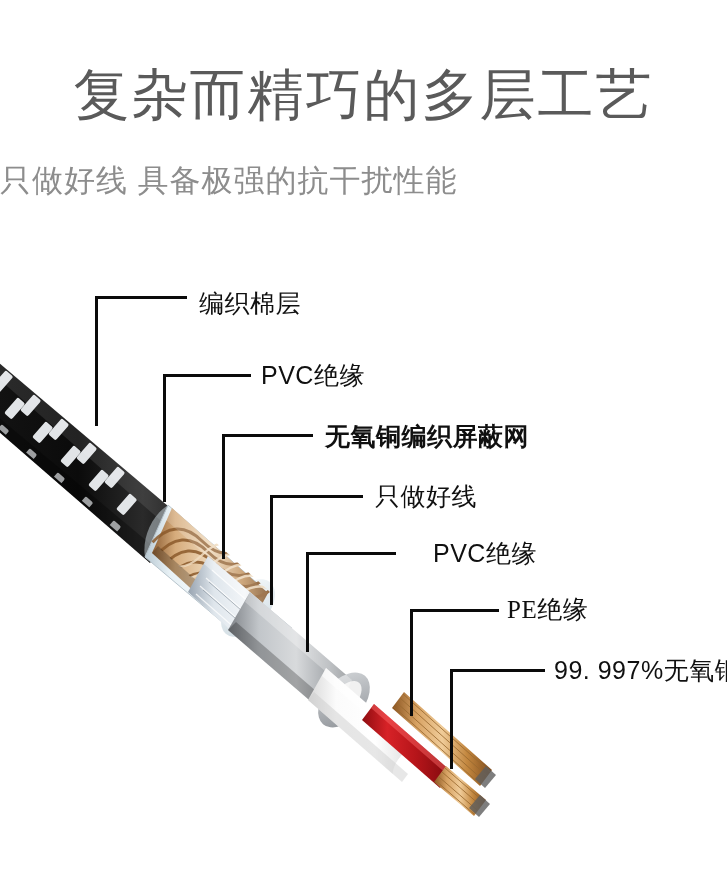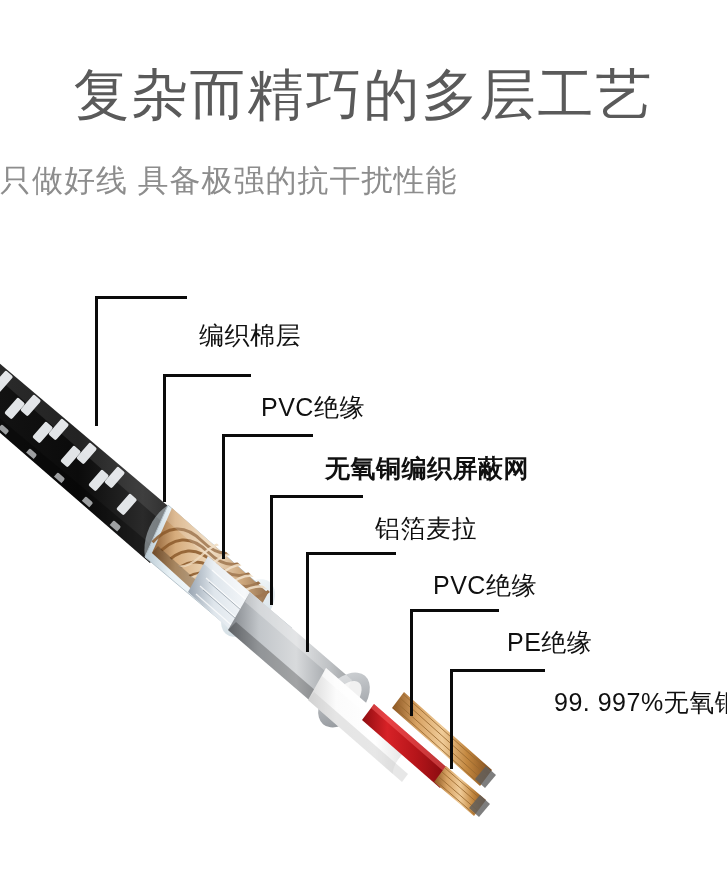--- a/index.html
+++ b/index.html
@@ -55,21 +55,20 @@
   }
 
   
   .callout-label {
     position: absolute;
     color: #101010;
     font-size: 25px;
     line-height: 30px;
     white-space: nowrap;
     letter-spacing: 0.5px;
-    margin-top: 32px;
   }
   .callout-label.mono-num {
     letter-spacing: 0.5px;
   }
   .leader {
     position: absolute;
     background: #0a0a0a;
   }
   .leader.h { height: 3px; }
   .leader.v { width: 3px; }
@@ -311,27 +310,27 @@
   <div class="leader h" style="left:163px; top:374px; width:88px;"></div>
   <div class="leader v" style="left:163px; top:374px; height:128px;"></div>
   <div class="callout-label" style="left:261px; top:360px;">PVC绝缘</div>
 
   <div class="leader h" style="left:222px; top:434px; width:91px;"></div>
   <div class="leader v" style="left:222px; top:434px; height:125px;"></div>
   <div class="callout-label" style="left:325px; top:421px;font-weight:bold;">无氧铜编织屏蔽网</div>
 
   <div class="leader h" style="left:270px; top:495px; width:93px;"></div>
   <div class="leader v" style="left:270px; top:495px; height:110px;"></div>
-  <div class="callout-label" style="left:375px; top:481px;">铝箔麦拉</div>
+  <div class="callout-label" style="left:375px; top:481px;">只做好线</div>
 
   <div class="leader h" style="left:306px; top:552px; width:90px;"></div>
   <div class="leader v" style="left:306px; top:552px; height:100px;"></div>
   <div class="callout-label" style="left:433px; top:538px;">PVC绝缘</div>
 
   <div class="leader h" style="left:410px; top:609px; width:89px;"></div>
   <div class="leader v" style="left:410px; top:609px; height:107px;"></div>
-  <div class="callout-label" style="left:507px; top:595px;">PE绝缘</div>
+  <div class="callout-label" style="left:507px; top:595px;font-family:Liberation Serif, serif;">PE绝缘</div>
 
   <div class="leader h" style="left:450px; top:669px; width:95px;"></div>
   <div class="leader v" style="left:450px; top:669px; height:100px;"></div>
   <div class="callout-label mono-num" style="left:554px; top:655px;">99. 997%无氧铜</div>
 
 </div>
 
 </body></html>

